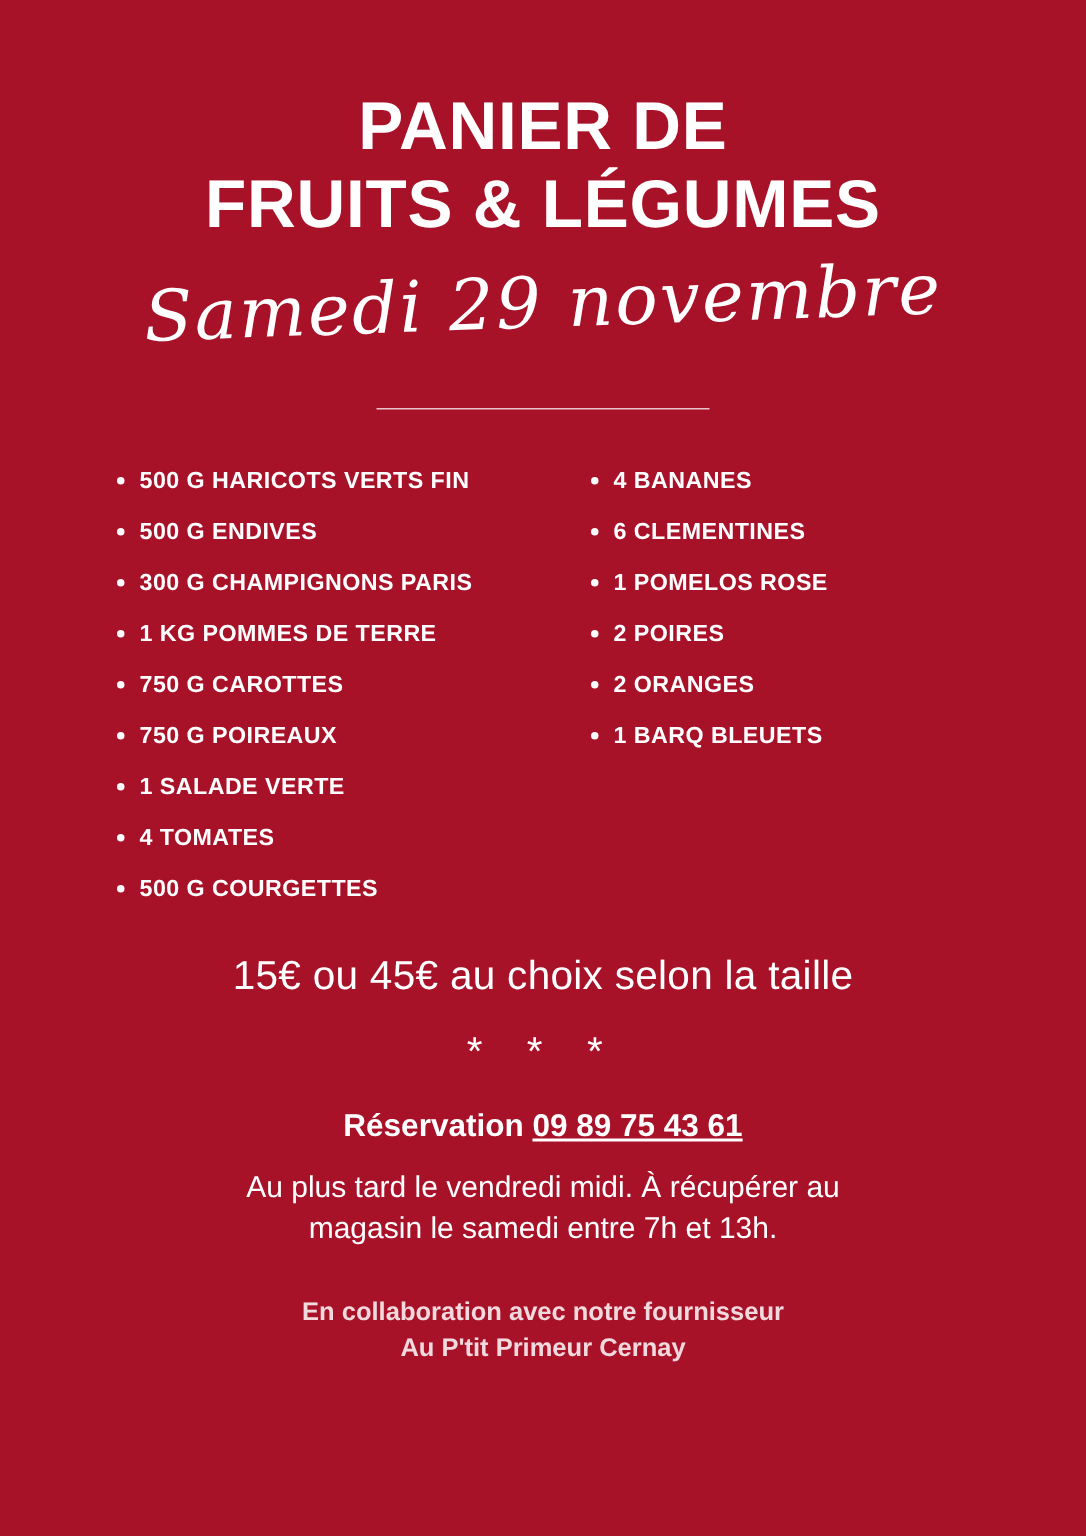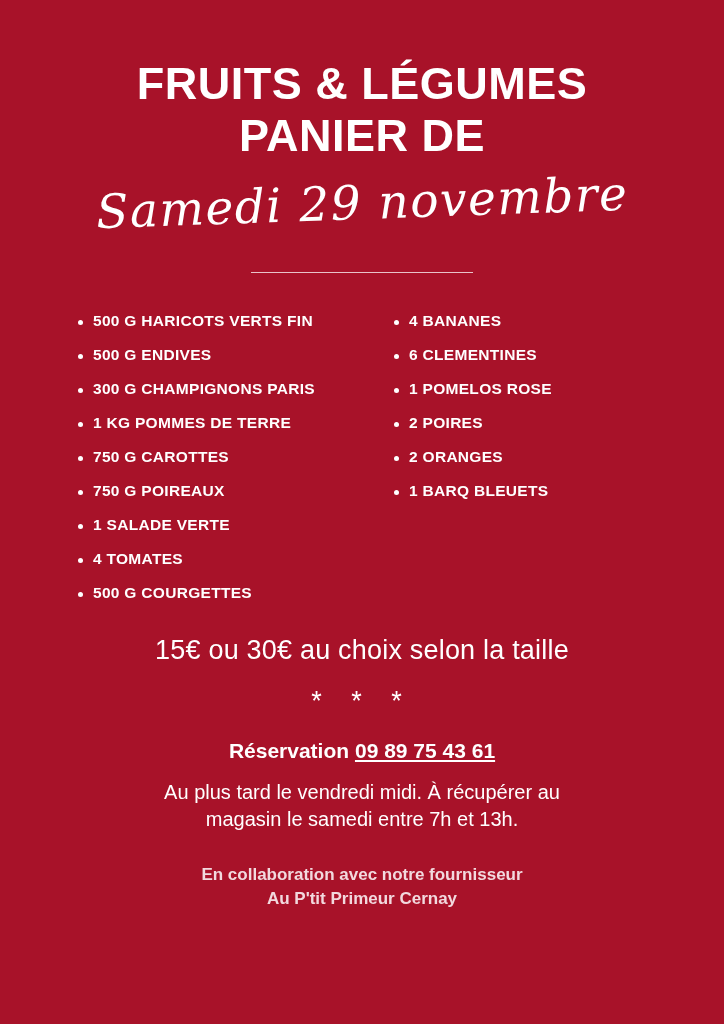--- a/index.html
+++ b/index.html
@@ -74,21 +74,21 @@
   }
   .col {
     display: flex;
     flex-direction: column;
   }
   .col-left { width: 316px; }
   .col-right { width: 280px; }
 
   .item {
     display: flex;
-    align-items: center;
+    align-items: flex-start;
     font-size: 15.5px;
     font-weight: bold;
     letter-spacing: 0.3px;
     line-height: 1;
     margin-bottom: 18.5px;
     text-transform: uppercase;
     color: #ffffff;
   }
   .bullet {
     width: 5px;
@@ -158,22 +158,22 @@
     color: #f2d9de;
     width: 100%;
   }
 </style>
 </head>
 <body>
 
 <div class="poster">
 
   <div class="title-block">
+    <div class="title-line">PANIER DE</div>
     <div class="title-line">FRUITS &amp; LÉGUMES</div>
-    <div class="title-line">PANIER DE</div>
   </div>
 
   <div class="script-date">Samedi 29 novembre</div>
 
   <div class="divider"></div>
 
   <div class="lists">
     <div class="col col-left">
       <div class="item">
         <span class="bullet"></span>
@@ -234,21 +234,21 @@
         <span class="bullet"></span>
         <span>2 ORANGES</span>
       </div>
       <div class="item">
         <span class="bullet"></span>
         <span>1 BARQ BLEUETS</span>
       </div>
     </div>
   </div>
 
-  <div class="price">15€ ou 30€ au choix selon la taille</div>
+  <div class="price">15€ ou 45€ au choix selon la taille</div>
 
   <div class="asterisks">* * *</div>
 
   <div class="reservation">
     <span>Réservation</span>
     <span class="phone">09 89 75 43 61</span>
   </div>
 
   <div class="note">
     <span>Au plus tard le vendredi midi. À récupérer au</span><br>

